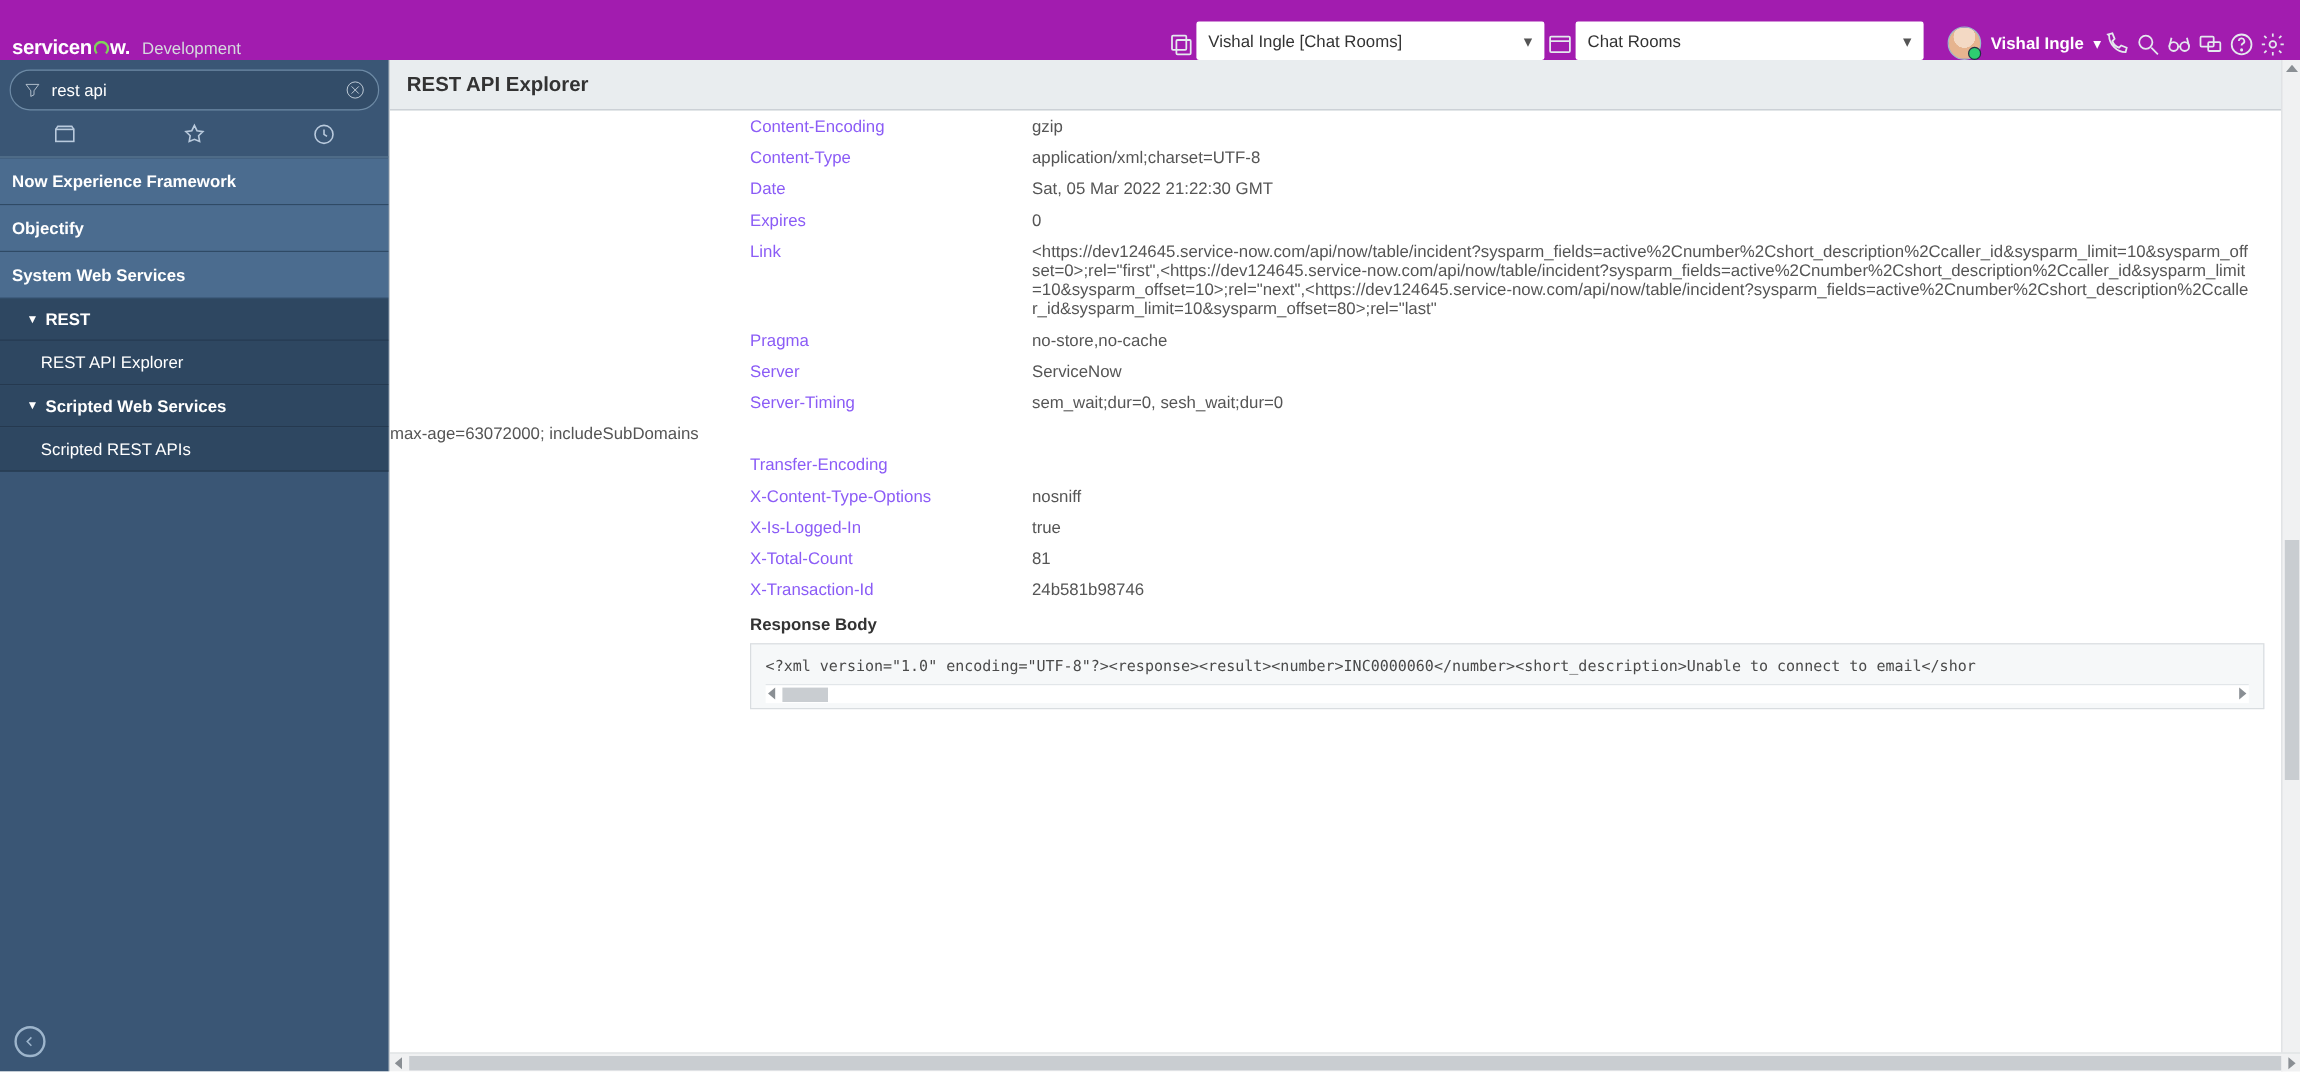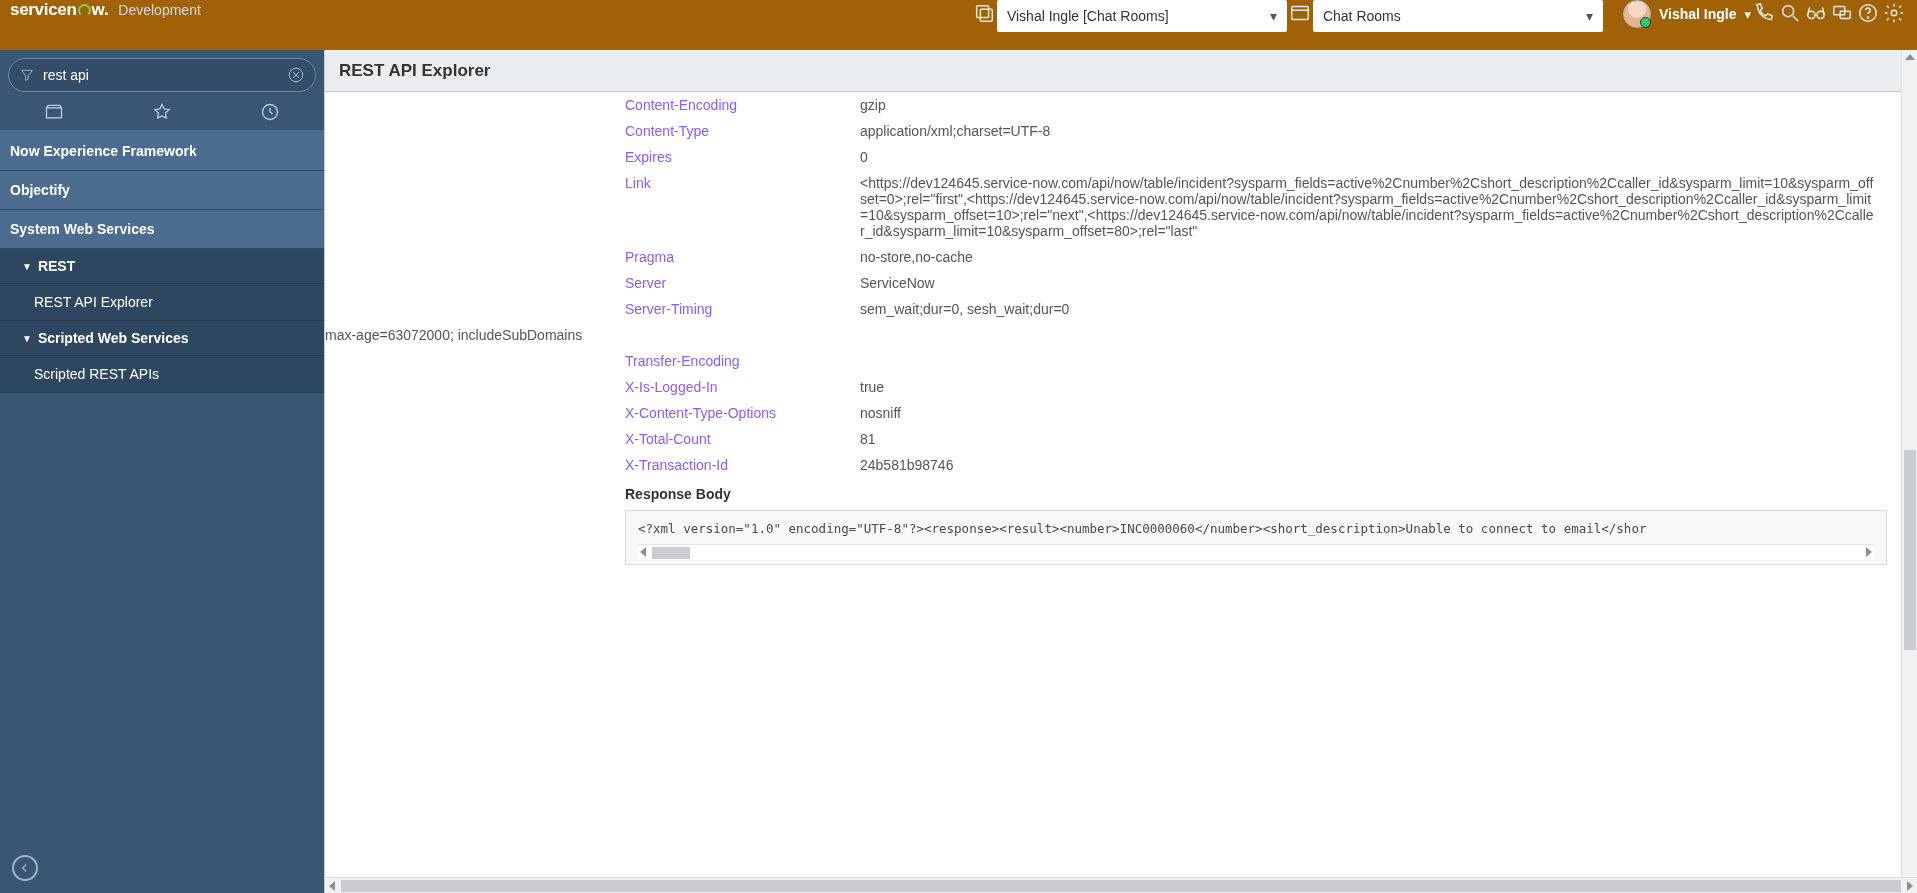--- a/index.html
+++ b/index.html
@@ -5,23 +5,23 @@
   * { box-sizing: border-box; margin: 0; padding: 0; }
   body {
     font-family: "Helvetica Neue", Arial, sans-serif;
     font-size: 13px;
     color: #333;
     background: #fff;
     overflow: hidden;
   }
   .banner {
     height: 50px;
-    background: #a16207;
+    background: #a21caf;
     display: flex;
-    align-items: flex-start;
+    align-items: flex-end;
     padding: 0 10px;
     color: #fff;
   }
   .logo {
     display: flex;
     align-items: baseline;
     gap: 10px;
   }
   .logo-sub {
     font-size: 14px;
@@ -409,20 +409,24 @@
         <div class="headers-table" id="headers-table">
             <div class="hdr-row">
               <div class="hdr-name">Content-Encoding</div>
               <div class="hdr-val">gzip</div>
             </div>
             <div class="hdr-row">
               <div class="hdr-name">Content-Type</div>
               <div class="hdr-val">application/xml;charset=UTF-8</div>
             </div>
             <div class="hdr-row">
+              <div class="hdr-name">Date</div>
+              <div class="hdr-val">Sat, 05 Mar 2022 21:22:30 GMT</div>
+            </div>
+            <div class="hdr-row">
               <div class="hdr-name">Expires</div>
               <div class="hdr-val">0</div>
             </div>
             <div class="hdr-row">
               <div class="hdr-name">Link</div>
               <div class="hdr-val">&lt;https://dev124645.service-now.com/api/now/table/incident?sysparm_fields=active%2Cnumber%2Cshort_description%2Ccaller_id&amp;sysparm_limit=10&amp;sysparm_offset=0&gt;;rel="first",&lt;https://dev124645.service-now.com/api/now/table/incident?sysparm_fields=active%2Cnumber%2Cshort_description%2Ccaller_id&amp;sysparm_limit=10&amp;sysparm_offset=10&gt;;rel="next",&lt;https://dev124645.service-now.com/api/now/table/incident?sysparm_fields=active%2Cnumber%2Cshort_description%2Ccaller_id&amp;sysparm_limit=10&amp;sysparm_offset=80&gt;;rel="last"</div>
             </div>
             <div class="hdr-row">
               <div class="hdr-name">Pragma</div>
               <div class="hdr-val">no-store,no-cache</div>
@@ -435,26 +439,26 @@
               <div class="hdr-name">Server-Timing</div>
               <div class="hdr-val">sem_wait;dur=0, sesh_wait;dur=0</div>
             </div>
             <div class="hdr-row">
               <div class="hdr-val">max-age=63072000; includeSubDomains</div>
             </div>
             <div class="hdr-row">
               <div class="hdr-name">Transfer-Encoding</div>
             </div>
             <div class="hdr-row">
+              <div class="hdr-name">X-Content-Type-Options</div>
+              <div class="hdr-val">nosniff</div>
+            </div>
+            <div class="hdr-row">
               <div class="hdr-name">X-Is-Logged-In</div>
               <div class="hdr-val">true</div>
-            </div>
-            <div class="hdr-row">
-              <div class="hdr-name">X-Content-Type-Options</div>
-              <div class="hdr-val">nosniff</div>
             </div>
             <div class="hdr-row">
               <div class="hdr-name">X-Total-Count</div>
               <div class="hdr-val">81</div>
             </div>
             <div class="hdr-row">
               <div class="hdr-name">X-Transaction-Id</div>
               <div class="hdr-val">24b581b98746</div>
             </div>
           </div>

